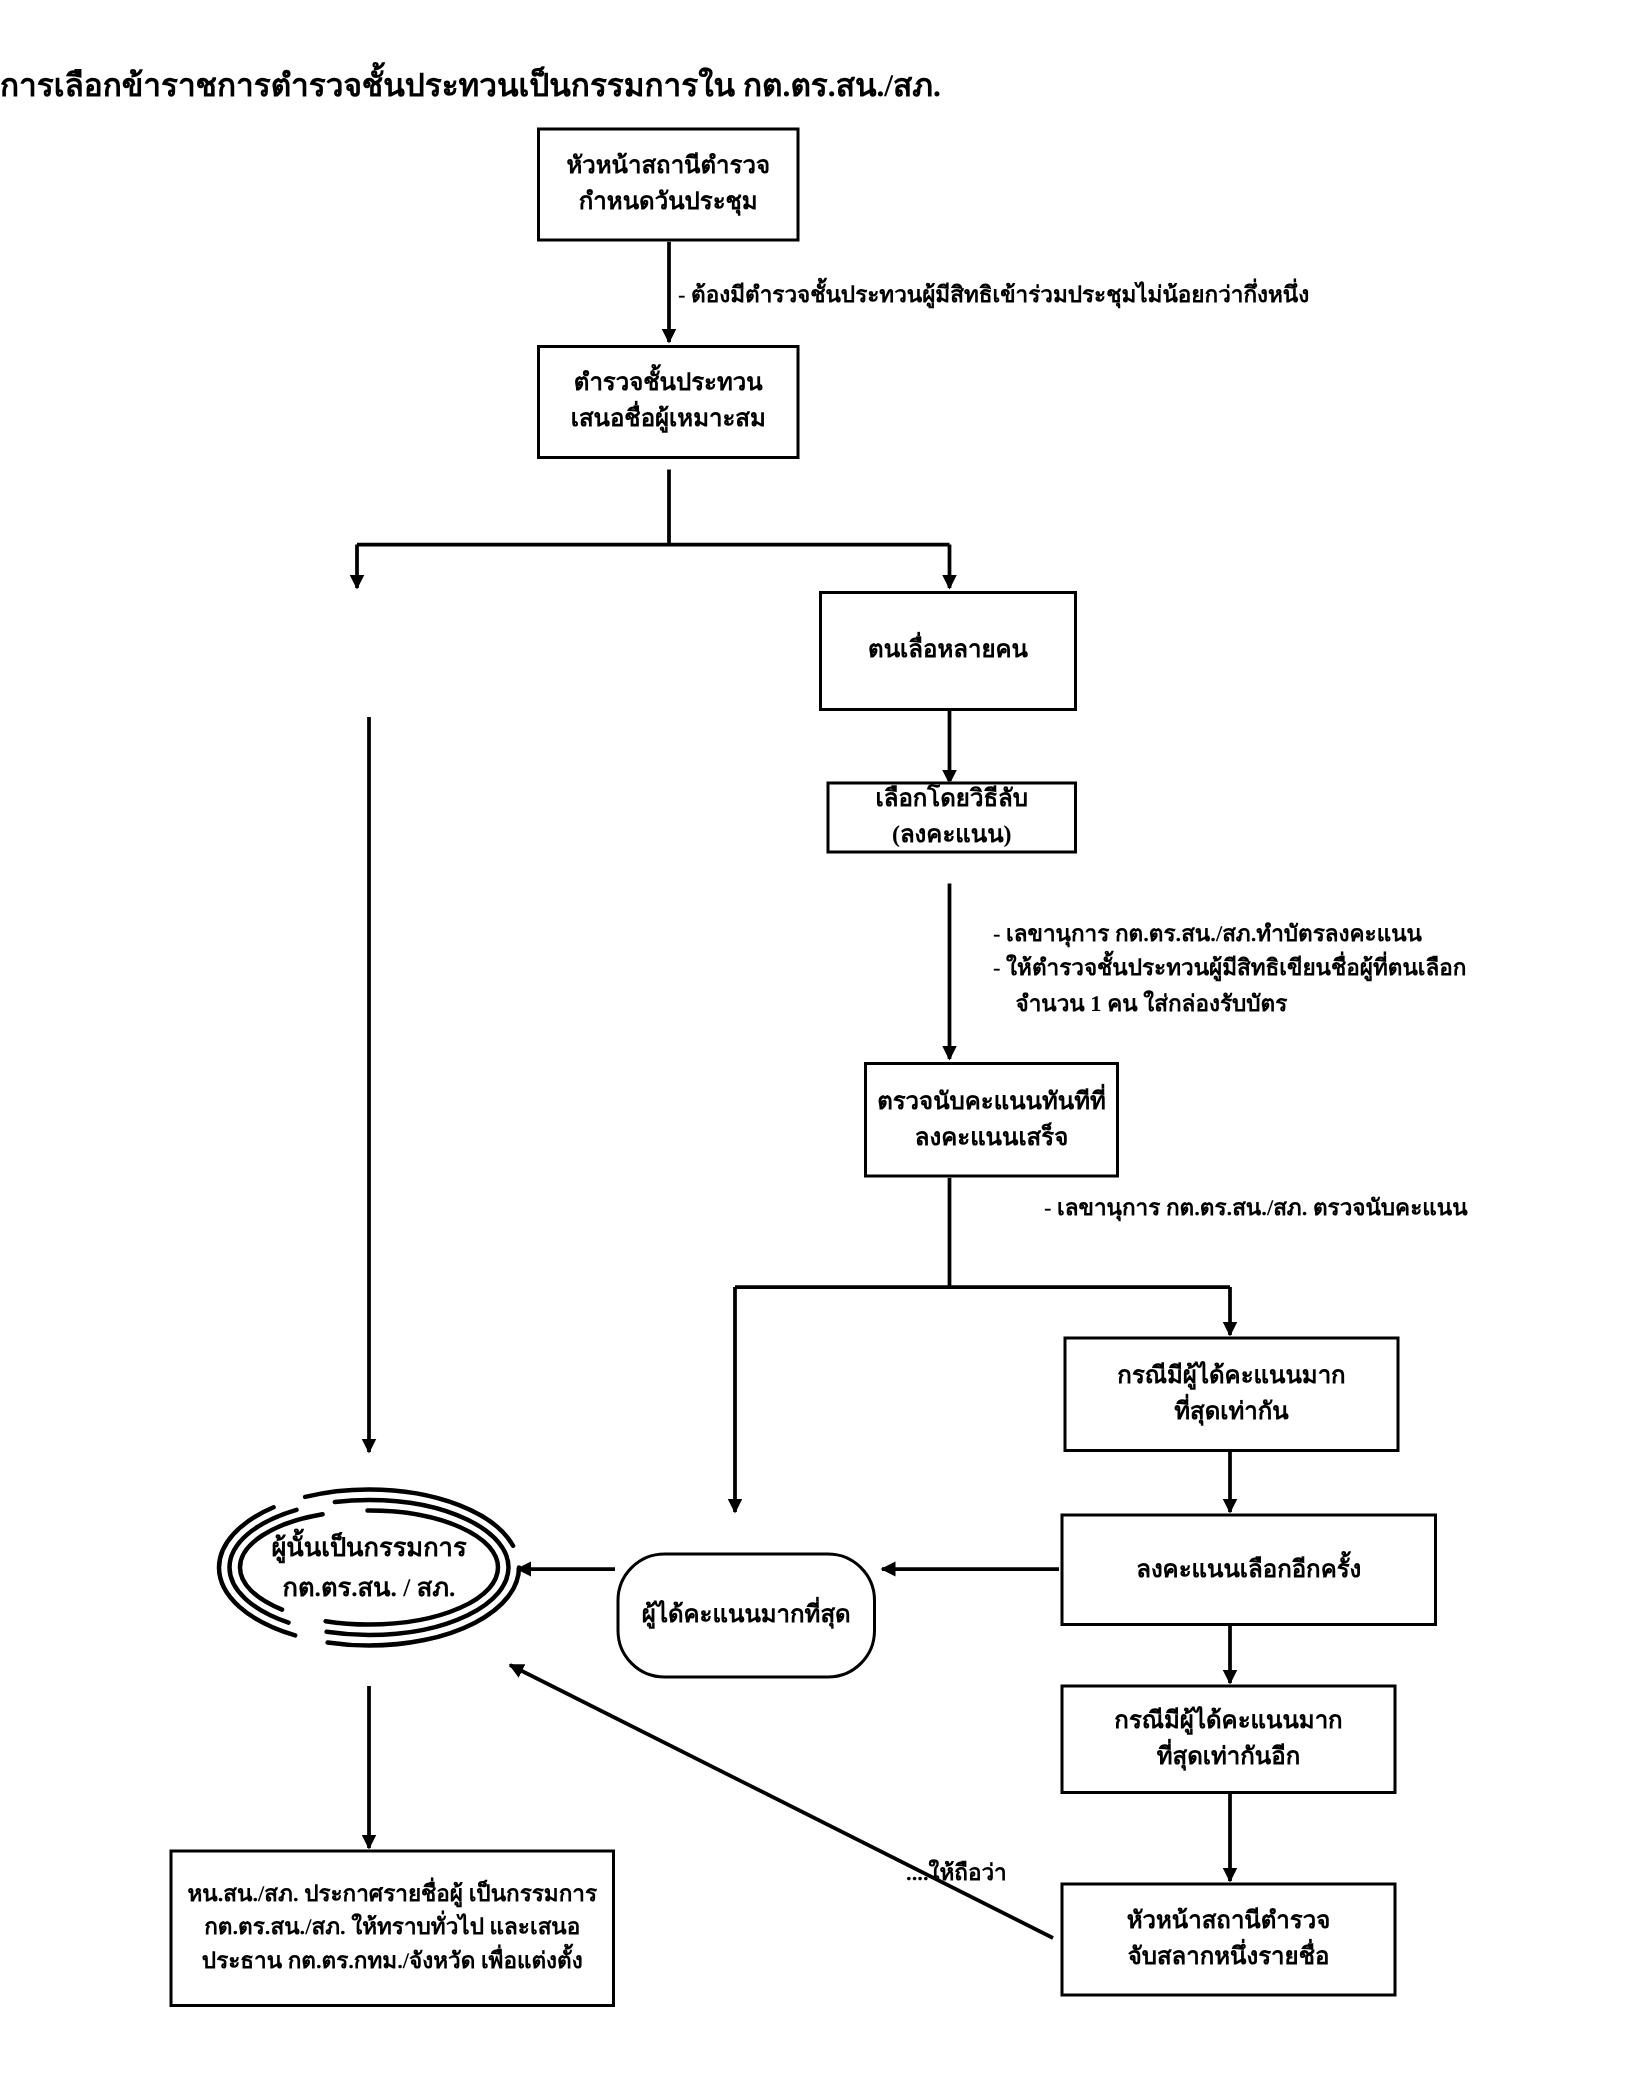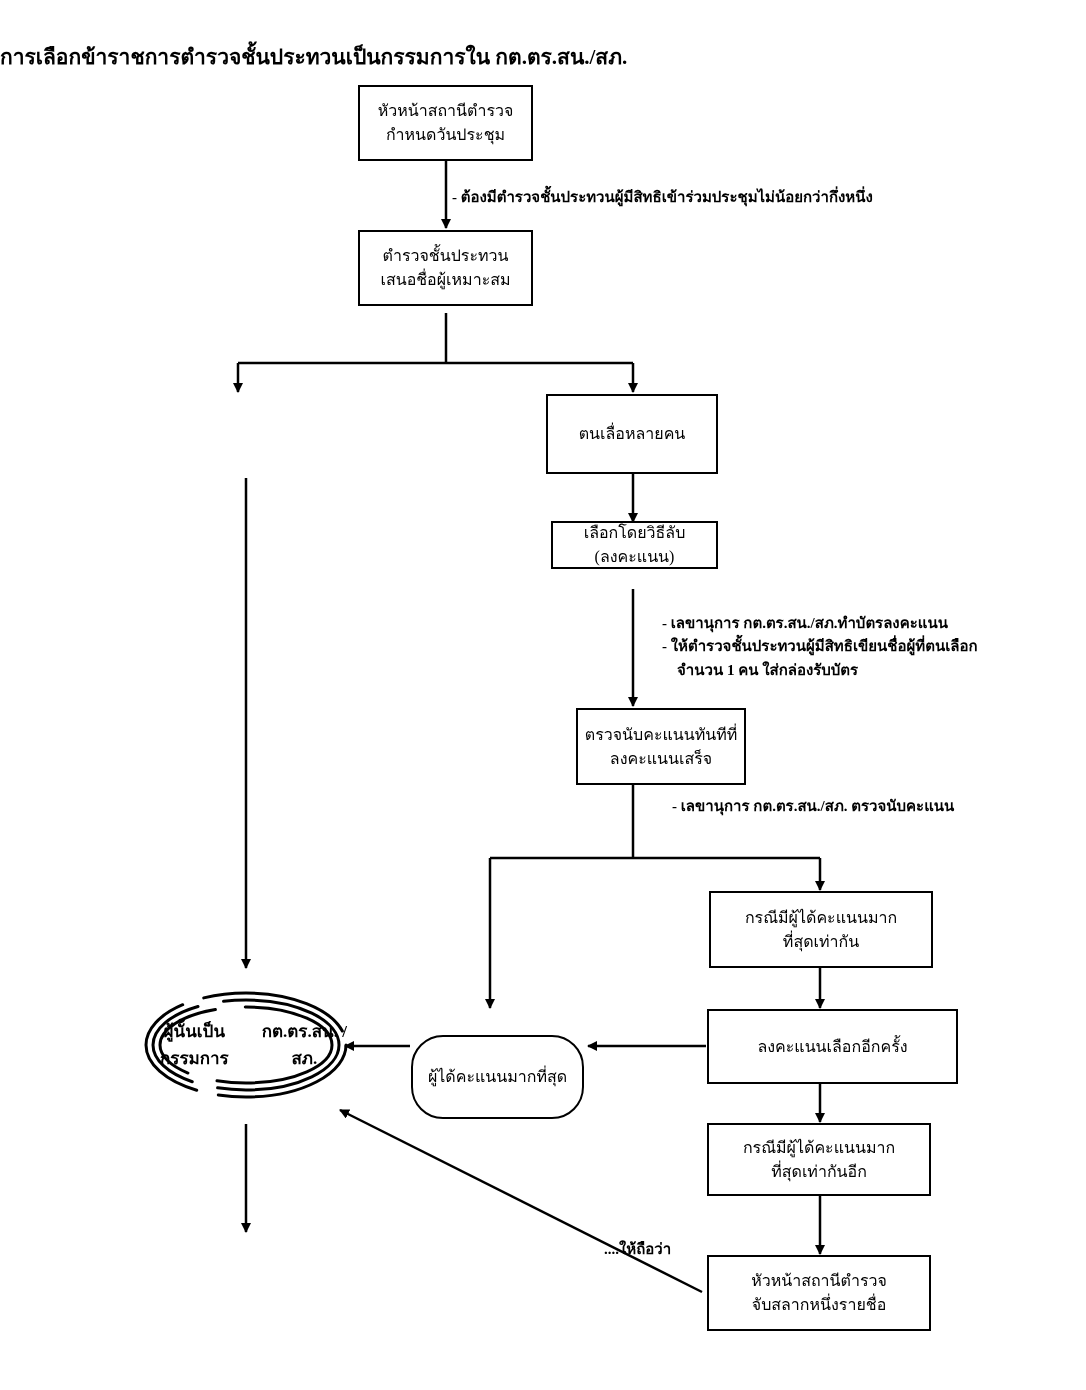--- a/index.html
+++ b/index.html
@@ -31,29 +31,29 @@
     position: absolute;
     box-sizing: border-box;
     border: 2.5px solid #000000;
     background: #ffffff;
     display: flex;
     flex-direction: column;
     align-items: center;
     justify-content: center;
     text-align: center;
     font-size: 16px;
-    font-weight: normal;
+    font-weight: bold;
     line-height: 1.5;
     padding: 4px 6px;
   }
   .node span { display: block; white-space: nowrap; }
   .ellipse-wrap {
     position: absolute;
     display: flex;
-    flex-direction: row;
+    flex-direction: column;
     align-items: center;
     justify-content: center;
     text-align: center;
     font-size: 17px;
     font-weight: bold;
     line-height: 1.6;
   }
   .ellipse-wrap svg {
     position: absolute;
     left: 0;
@@ -152,21 +152,21 @@
 
   <div class="note" style="left:662px; top:612px;">- เลขานุการ กต.ตร.สน./สภ.ทำบัตรลงคะแนน
 - ให้ตำรวจชั้นประทวนผู้มีสิทธิเขียนชื่อผู้ที่ตนเลือก
     จำนวน 1 คน ใส่กล่องรับบัตร</div>
 
   <div class="node" style="left:576px; top:708px; width:170px; height:77px;">
     <span>ตรวจนับคะแนนทันทีที่</span>
     <span>ลงคะแนนเสร็จ</span>
   </div>
 
-  <div class="note" style="left:672px; top:795px;">- เลขานุการ กต.ตร.สน./สภ. ตรวจนับคะแนน</div>
+  <div class="note" style="left:696px; top:795px;">- เลขานุการ กต.ตร.สน./สภ. ตรวจนับคะแนน</div>
 
   <div class="node" style="left:709px; top:891px; width:224px; height:77px;">
     <span>กรณีมีผู้ได้คะแนนมาก</span>
     <span>ที่สุดเท่ากัน</span>
   </div>
 
   <div class="node" style="left:707px; top:1009px; width:251px; height:75px;">
     <span>ลงคะแนนเลือกอีกครั้ง</span>
   </div>
 
@@ -191,14 +191,19 @@
       <g fill="none" stroke="#000000" stroke-width="3" stroke-linecap="round">
         <ellipse cx="110" cy="79" rx="100" ry="52" stroke-dasharray="150 22 130 22"></ellipse>
         <ellipse cx="110" cy="79" rx="93" ry="45" stroke-dasharray="140 26 120 26"></ellipse>
         <ellipse cx="110" cy="79" rx="86" ry="38" stroke-dasharray="130 30 112 30"></ellipse>
       </g>
     </svg>
     <div class="etext">ผู้นั้นเป็นกรรมการ</div>
     <div class="etext">กต.ตร.สน. / สภ.</div>
   </div>
 
+  <div class="node" style="left:113px; top:1233px; width:297px; height:105px; font-size:15px;">
+    <span>หน.สน./สภ. ประกาศรายชื่อผู้ เป็นกรรมการ</span>
+    <span>กต.ตร.สน./สภ. ให้ทราบทั่วไป และเสนอ</span>
+    <span>ประธาน กต.ตร.กทม./จังหวัด เพื่อแต่งตั้ง</span>
+  </div>
 
 </div>
 
 </body></html>

